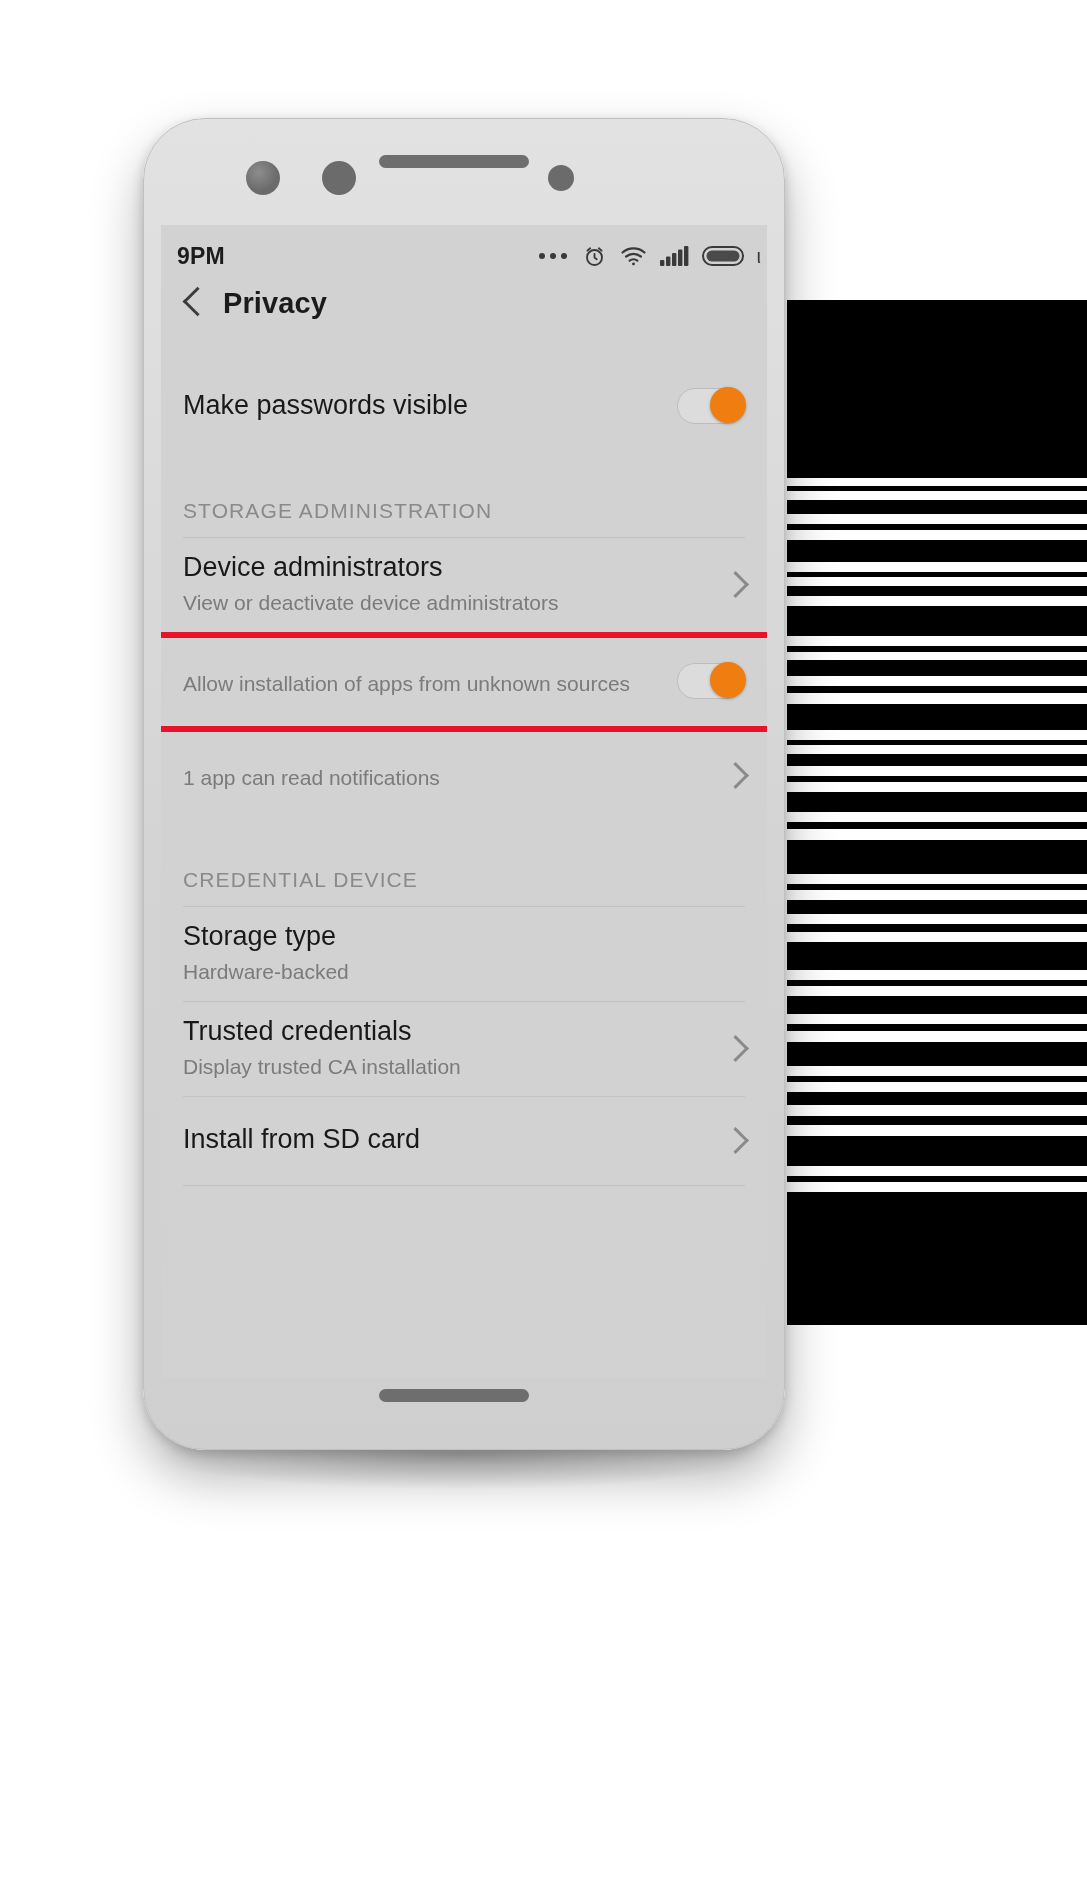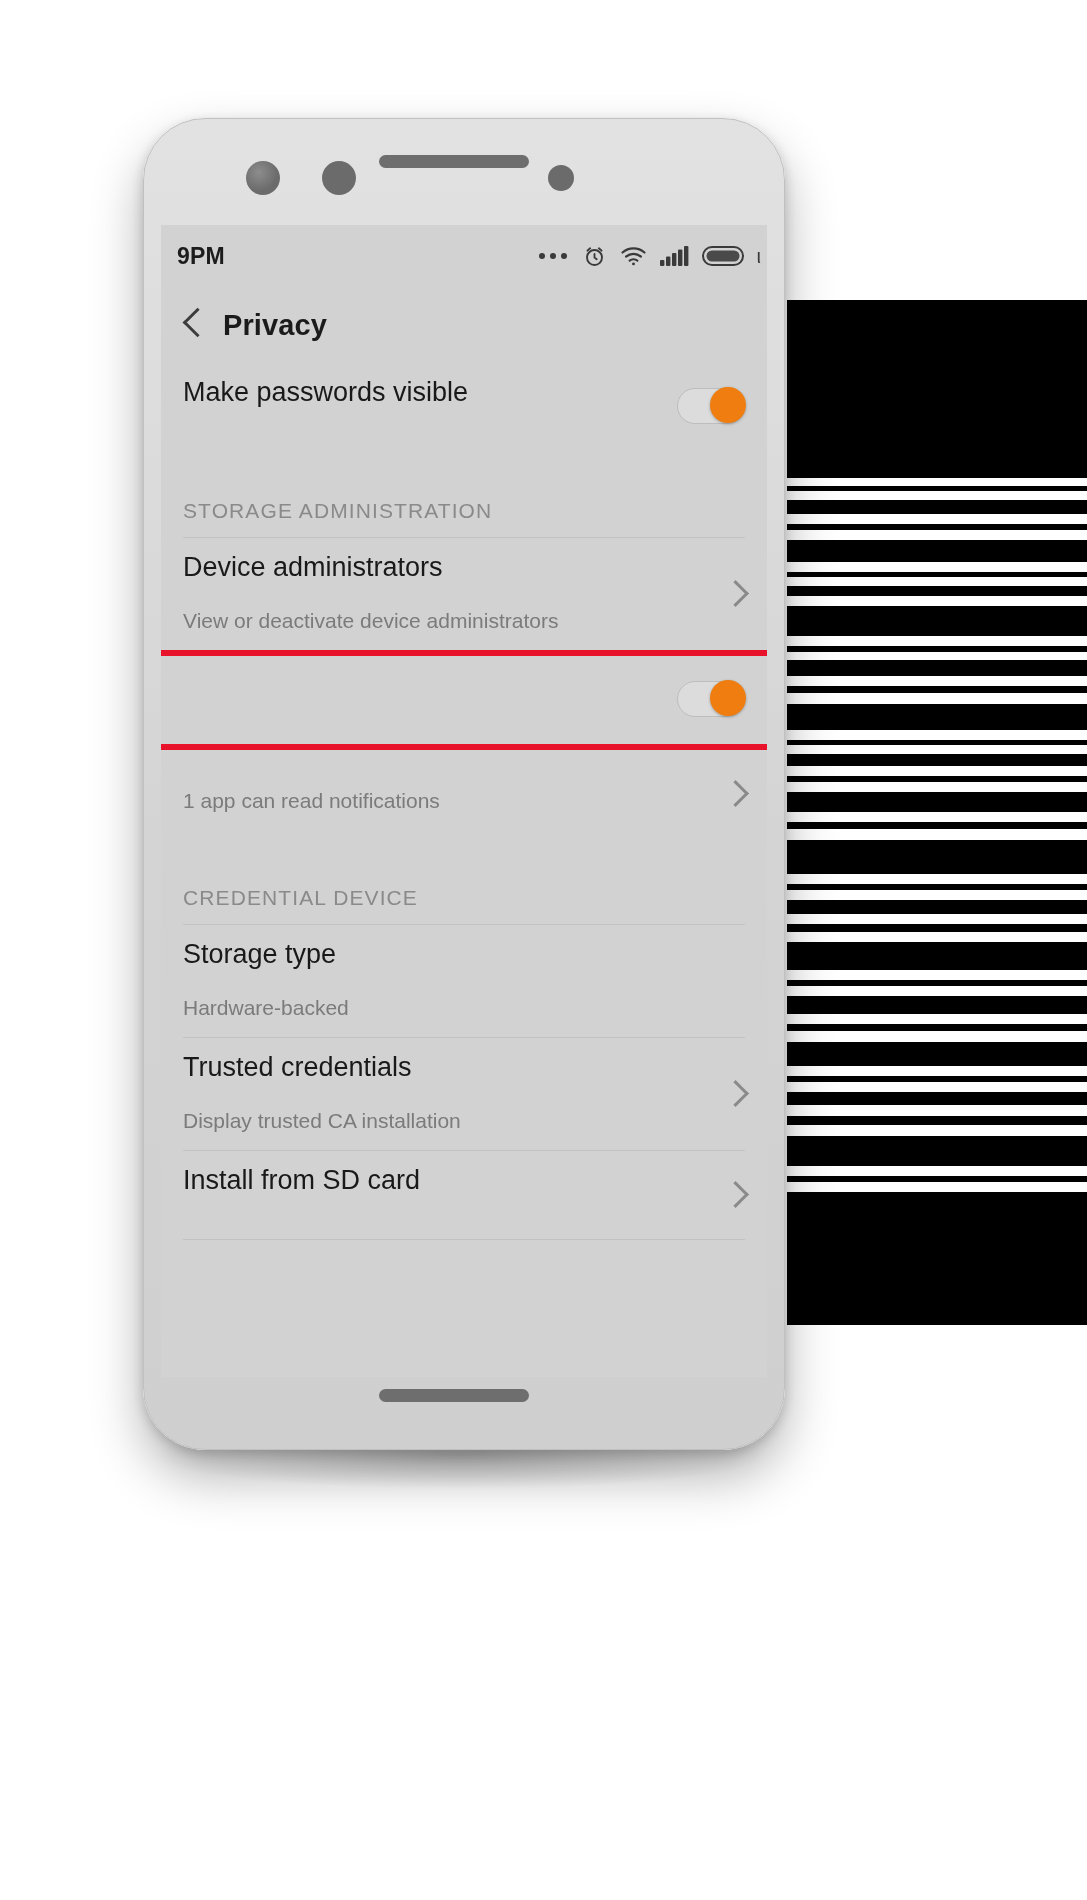--- a/index.html
+++ b/index.html
@@ -57,39 +57,39 @@
   }
   #status-time{font-size:23px;font-weight:700;letter-spacing:.2px;}
   #status-icons{margin-left:auto;display:flex;align-items:center;gap:13px;padding-right:2px;}
   .sicon{display:flex;align-items:center;}
   #dots-icon{display:flex;gap:5px;align-items:center;margin-right:2px;}
   #dots-icon i{width:6px;height:6px;border-radius:50%;background:#3a3a3a;display:block;}
   #battery-tail{font-size:20px;color:#3a3a3a;margin-left:-4px;}
 
   
   #app-bar{
-    height:76px;display:flex;align-items:center;gap:20px;padding:0 22px;
+    height:76px;display:flex;align-items:flex-start;gap:20px;padding:0 22px;
   }
   #back-icon{width:20px;height:34px;position:relative;flex:none;}
   #back-icon:before{
     content:"";position:absolute;left:4px;top:4px;width:18px;height:18px;
     border-left:3px solid #3c3c3c;border-bottom:3px solid #3c3c3c;
     transform:rotate(45deg);
   }
   #page-title{font-size:29px;font-weight:700;color:#1b1b1b;letter-spacing:.1px;}
 
   
   #settings-list{position:relative;}
   .row{
     position:relative;padding:14px 22px 16px 22px;
-    display:flex;align-items:flex-start;min-height:58px;
+    display:flex;align-items:center;min-height:58px;
   }
   .row-text{flex:1;min-width:0;}
   .row-title{font-size:27px;color:#191919;line-height:1.18;}
-  .row-summary{font-size:21px;color:#7b7b7b;line-height:1.25;margin-top:24px;}
+  .row-summary{font-size:21px;color:#7b7b7b;line-height:1.25;margin-top:6px;}
   .row.disabled .row-title{color:#a9a9a9;}
   .row.disabled .row-summary{color:#b4b4b4;}
 
   .chevron{
     width:16px;height:16px;flex:none;align-self:center;margin-left:14px;
     border-top:3px solid #8a8a8a;border-right:3px solid #8a8a8a;
     transform:rotate(45deg);
   }
   .row.disabled .chevron{border-color:#c0c0c0;}
 
@@ -233,20 +233,21 @@
         <div class="row">
           <div class="row-text">
             <div class="row-title">Device administrators</div>
             <div class="row-summary">View or deactivate device administrators</div>
           </div>
           <div class="chevron"></div>
         </div>
         <div class="red-underline" style="background: rgb(232, 18, 42);"></div>
         <div class="row">
           <div class="row-text">
+            <div class="row-summary">Allow installation of apps from unknown sources</div>
           </div>
           <div class="toggle">
             <div class="knob"></div>
           </div>
         </div>
         <div class="red-underline" style="background: rgb(232, 18, 42);"></div>
         <div class="row">
           <div class="row-text">
             <div class="row-summary">1 app can read notifications</div>
           </div>

